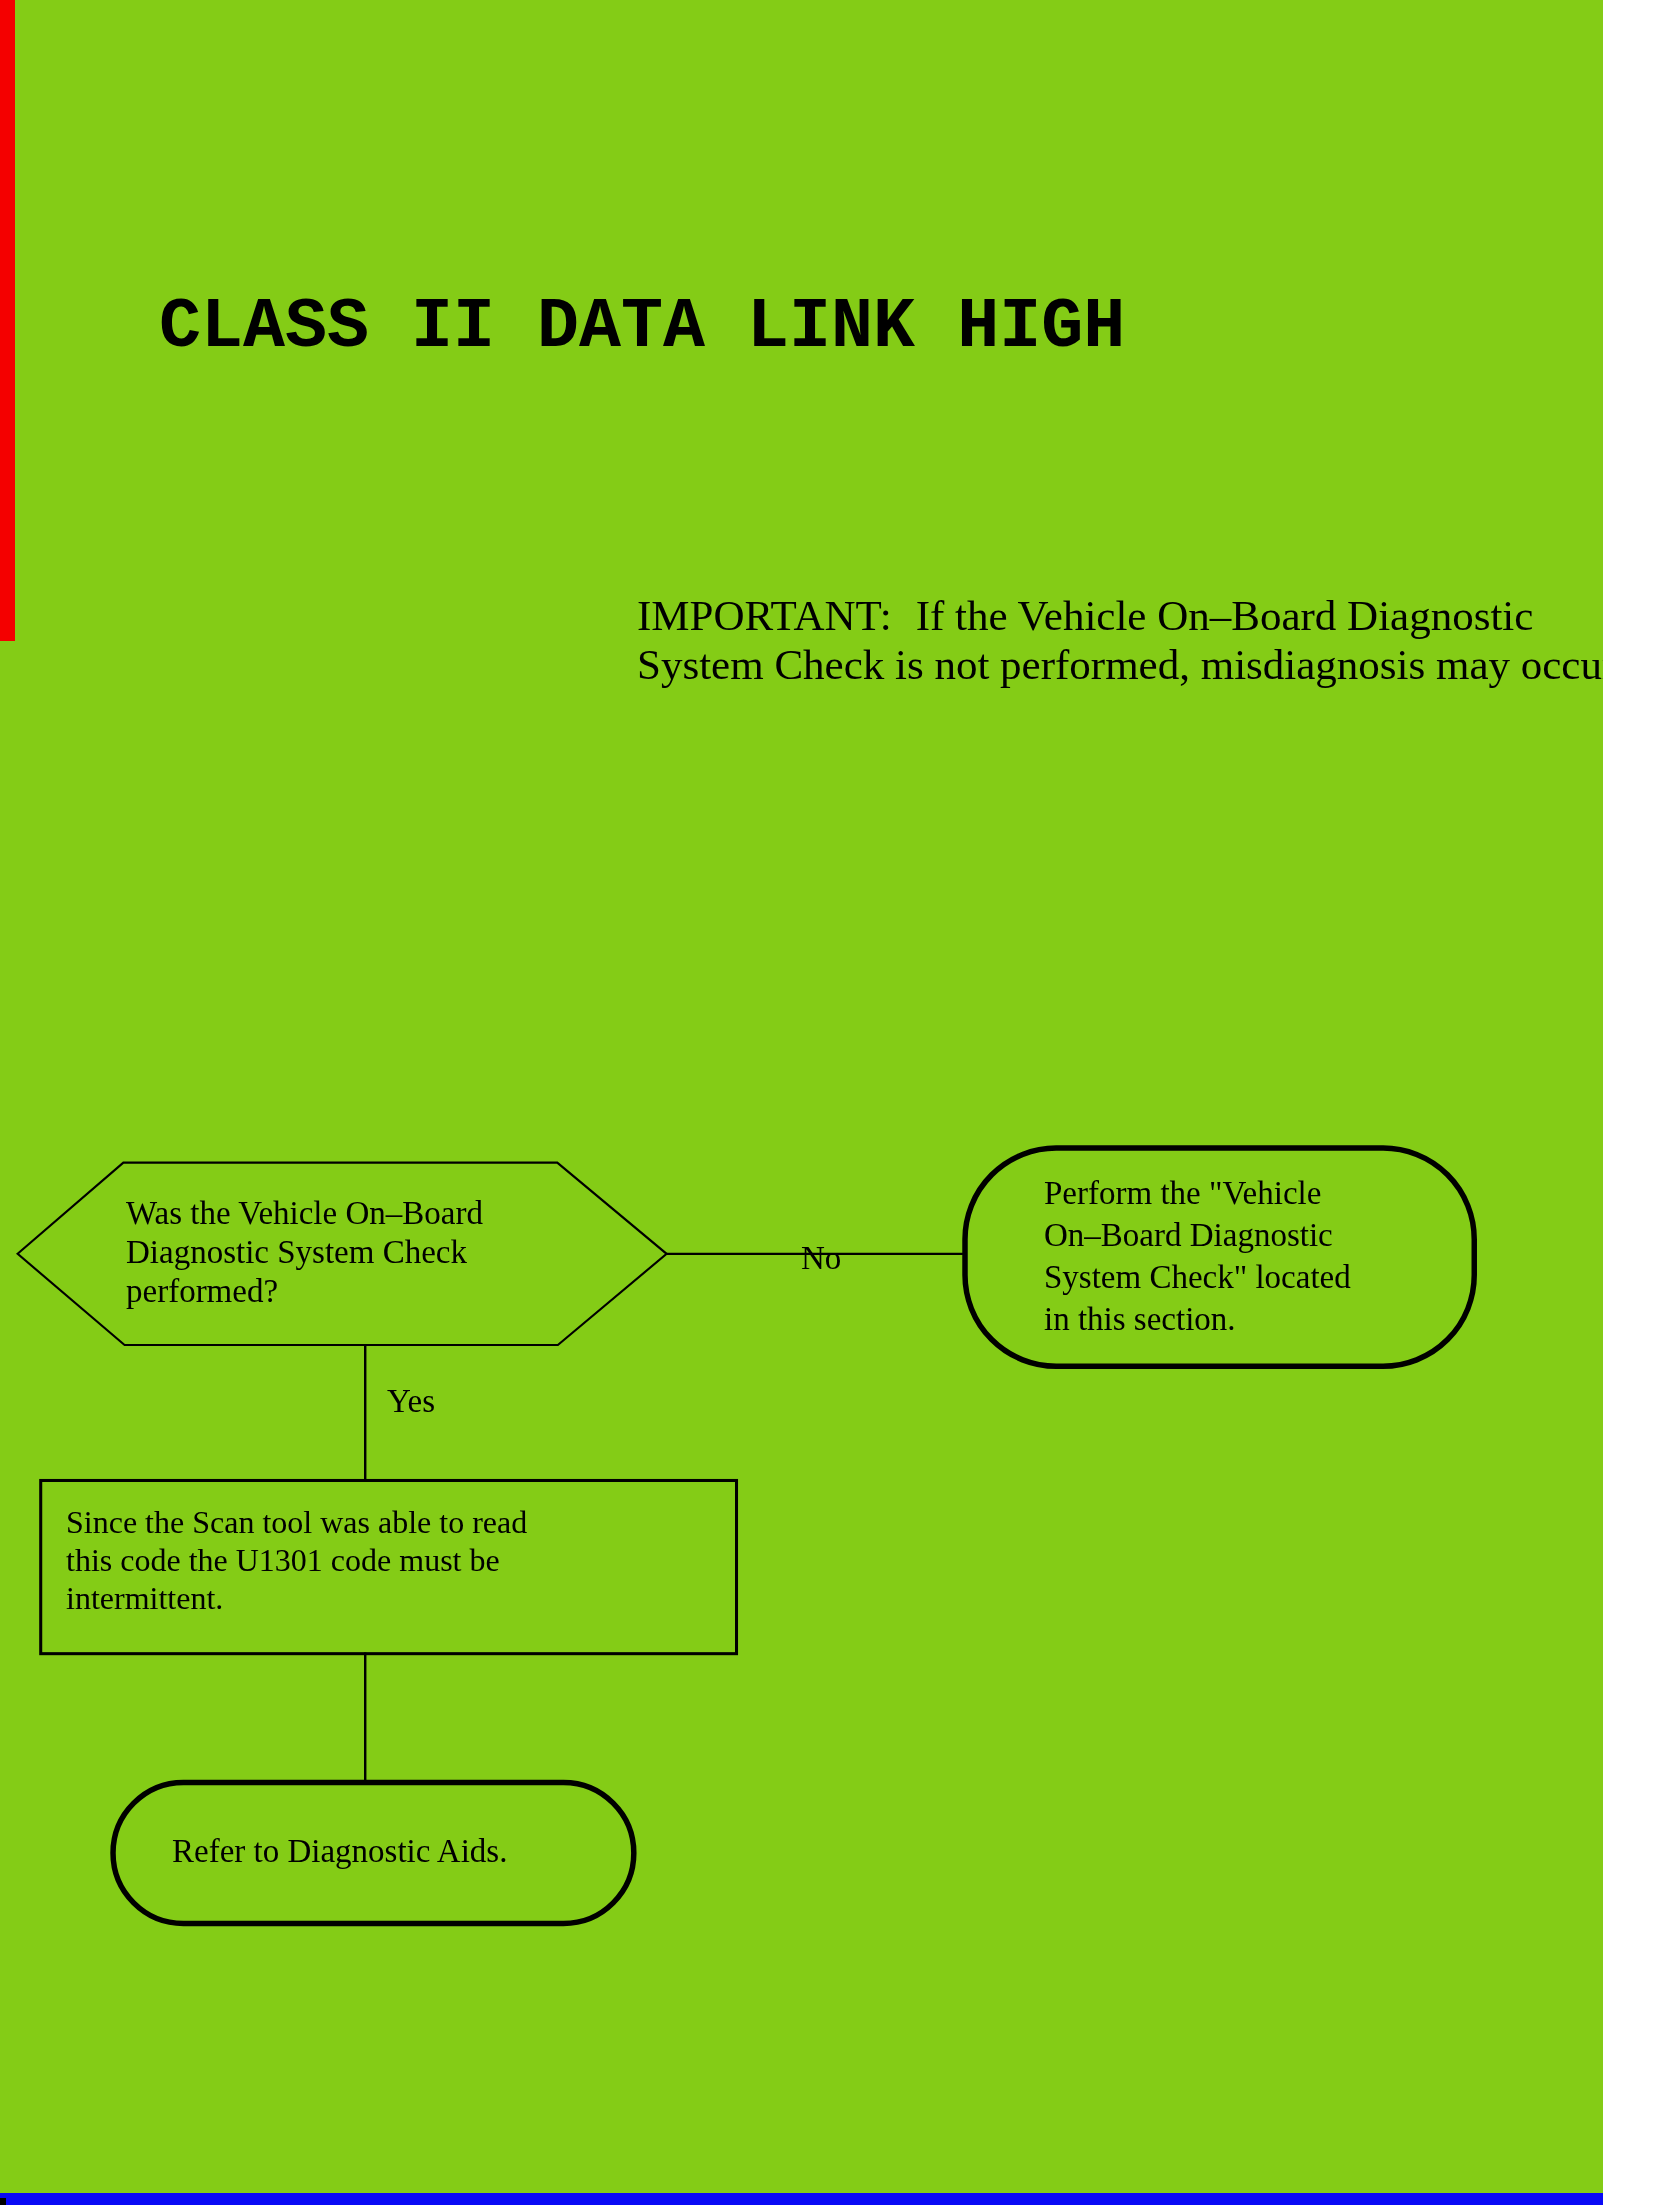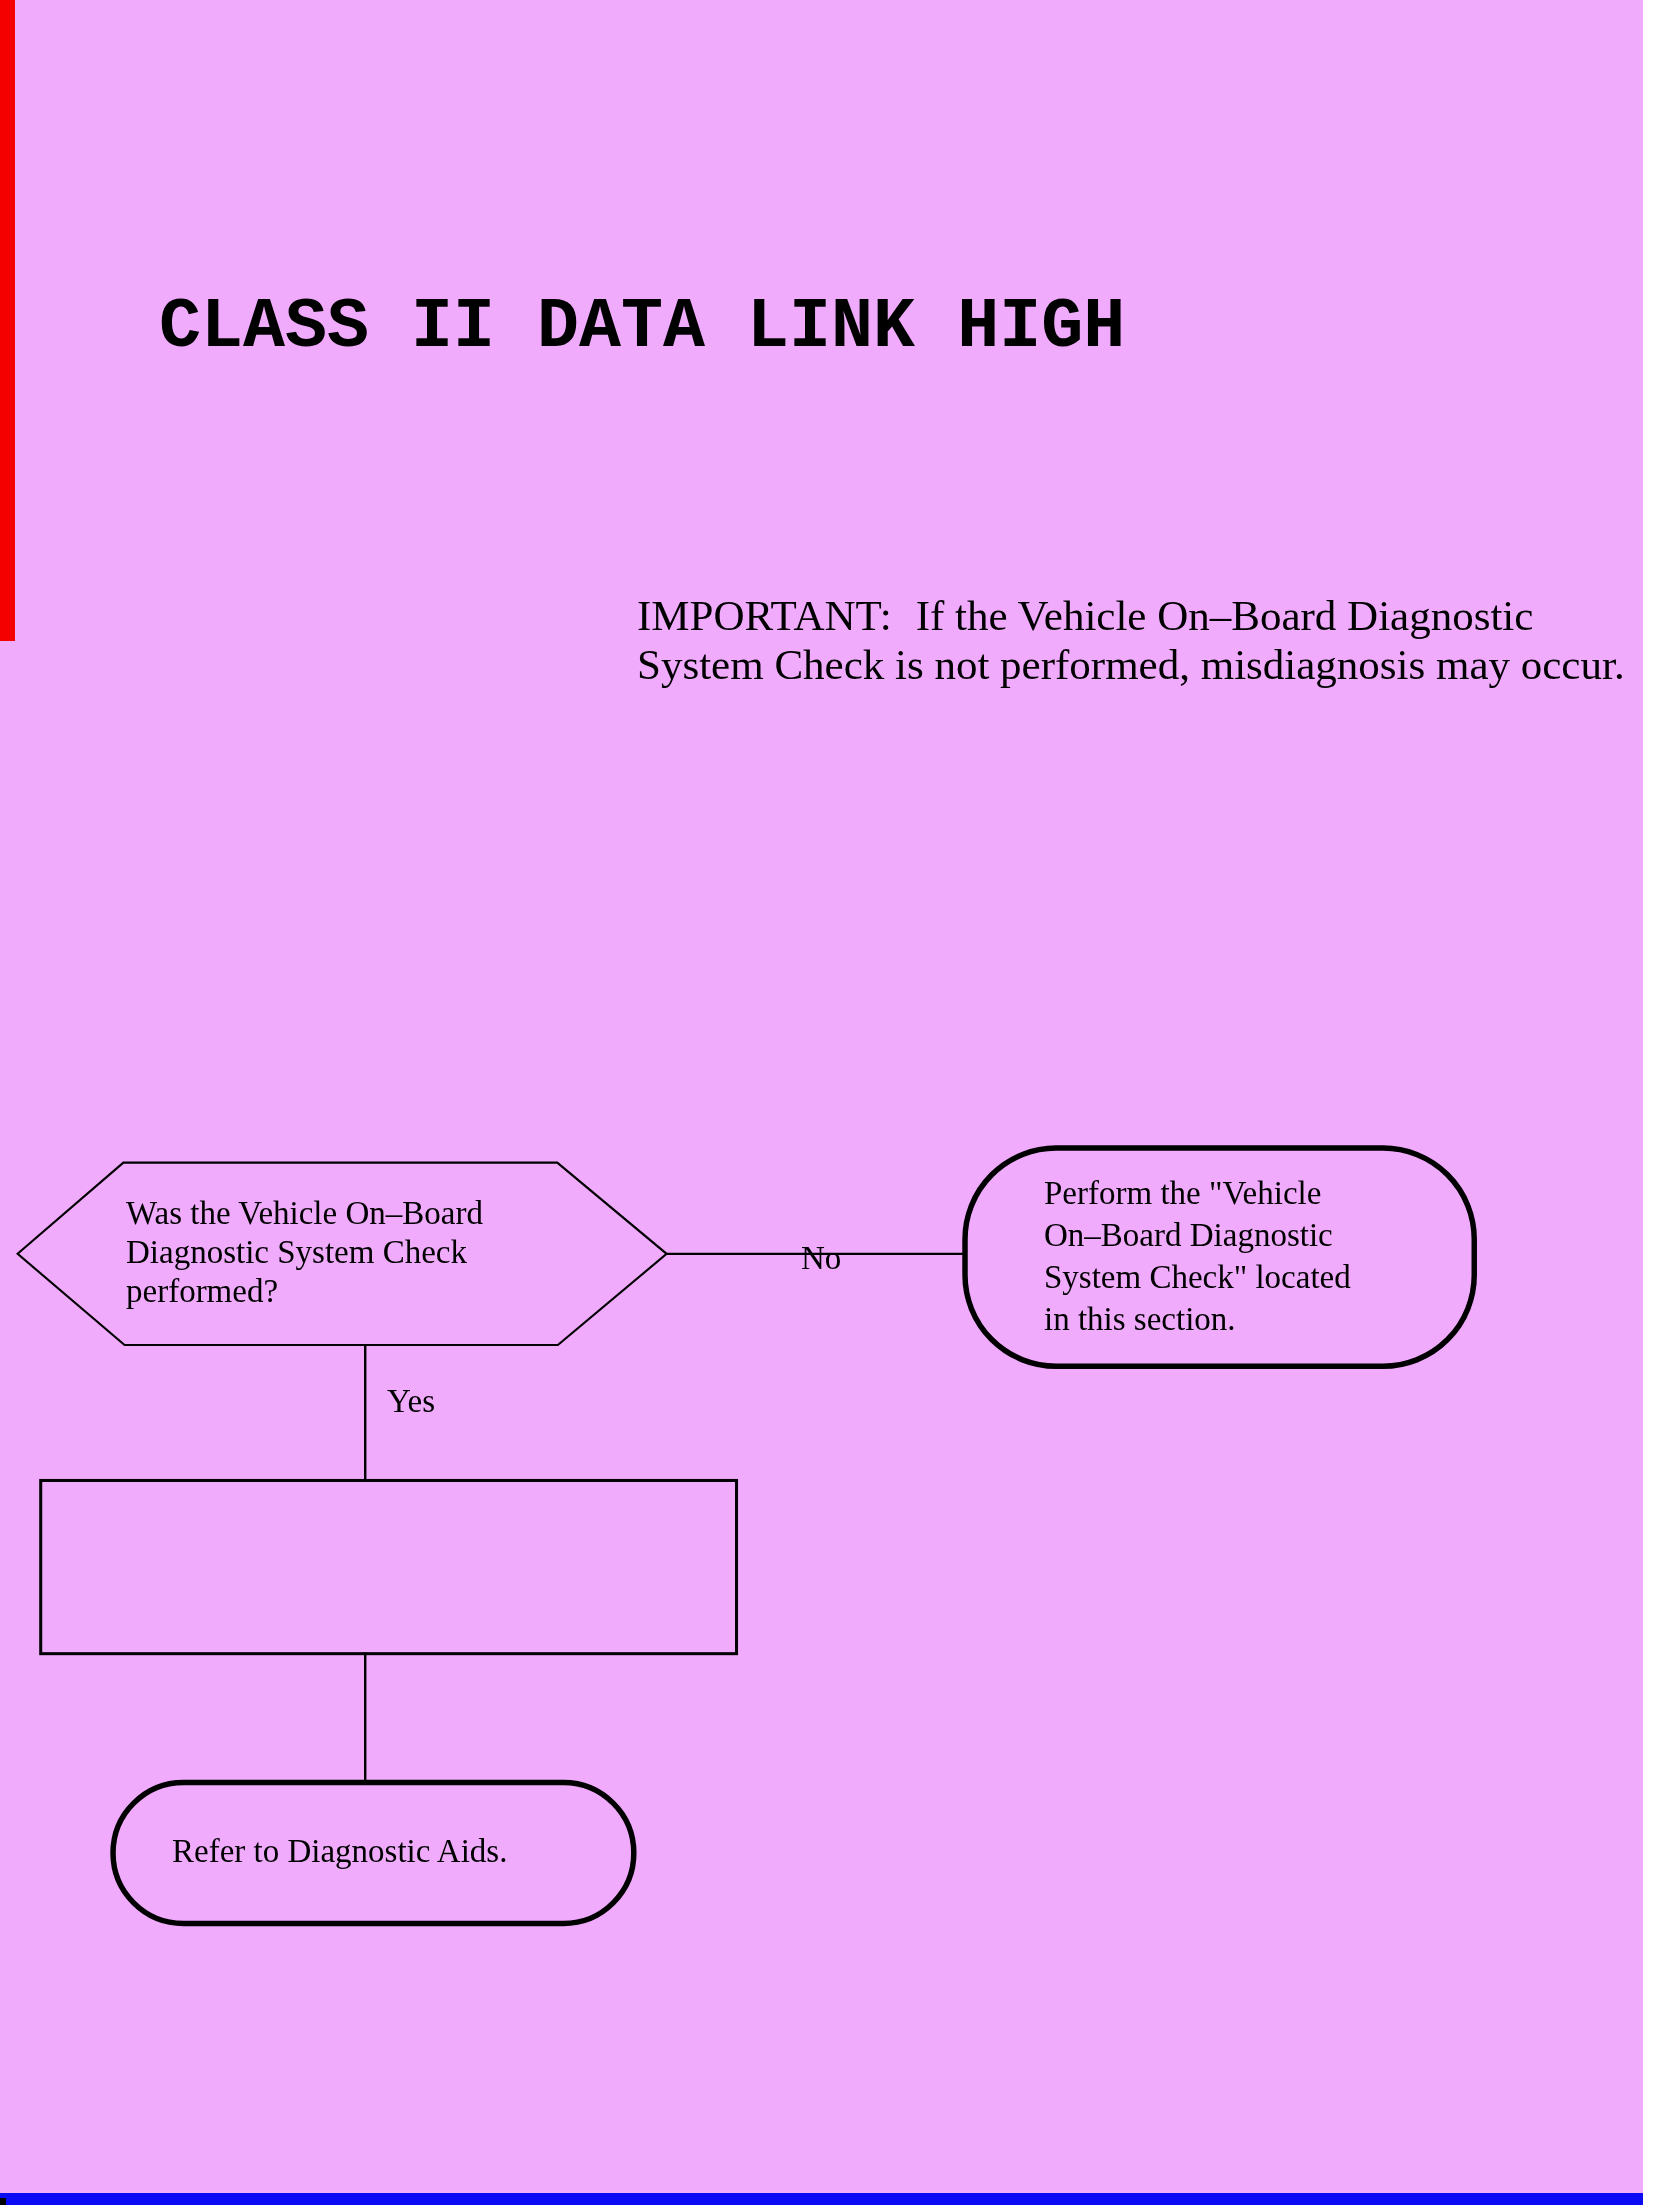--- a/index.html
+++ b/index.html
@@ -1,24 +1,23 @@
 <!DOCTYPE html>
 <html style="font-size:9.7px"><head>
 <meta charset="utf-8">
 <style>
   html,body{margin:0;padding:0;background:#ffffff;}
   .page{
     position:relative;
     width:1603px;
     height:2205px;
-    background:#f0abfc;
+    background:#84cc16;
     overflow:hidden;
     font-family:"Liberation Serif", serif;
     color:#000;
-    padding-left:40px;
   }
   .scan-bar-left{
     position:absolute;left:0;top:0;width:14.6px;height:641px;
   }
   .scan-bar-bottom{
     position:absolute;left:0;top:2193px;width:1676px;height:12.8px;
   }
   .scan-corner-mark{
     position:absolute;left:0;top:2198px;width:6px;height:7.3px;
   }
@@ -92,17 +91,20 @@
 
   <div class="branch-label no-label">No</div>
 
   <div class="node-text no-terminal-text">Perform the "Vehicle
 On–Board Diagnostic
 System Check" located
 in this section.</div>
 
   <div class="branch-label yes-label">Yes</div>
 
+  <div class="node-text process-text">Since the Scan tool was able to read
+this code the U1301 code must be
+intermittent.</div>
 
   <div class="node-text end-terminal-text">Refer to Diagnostic Aids.</div>
 
 </div>
 
 
 </body></html>

